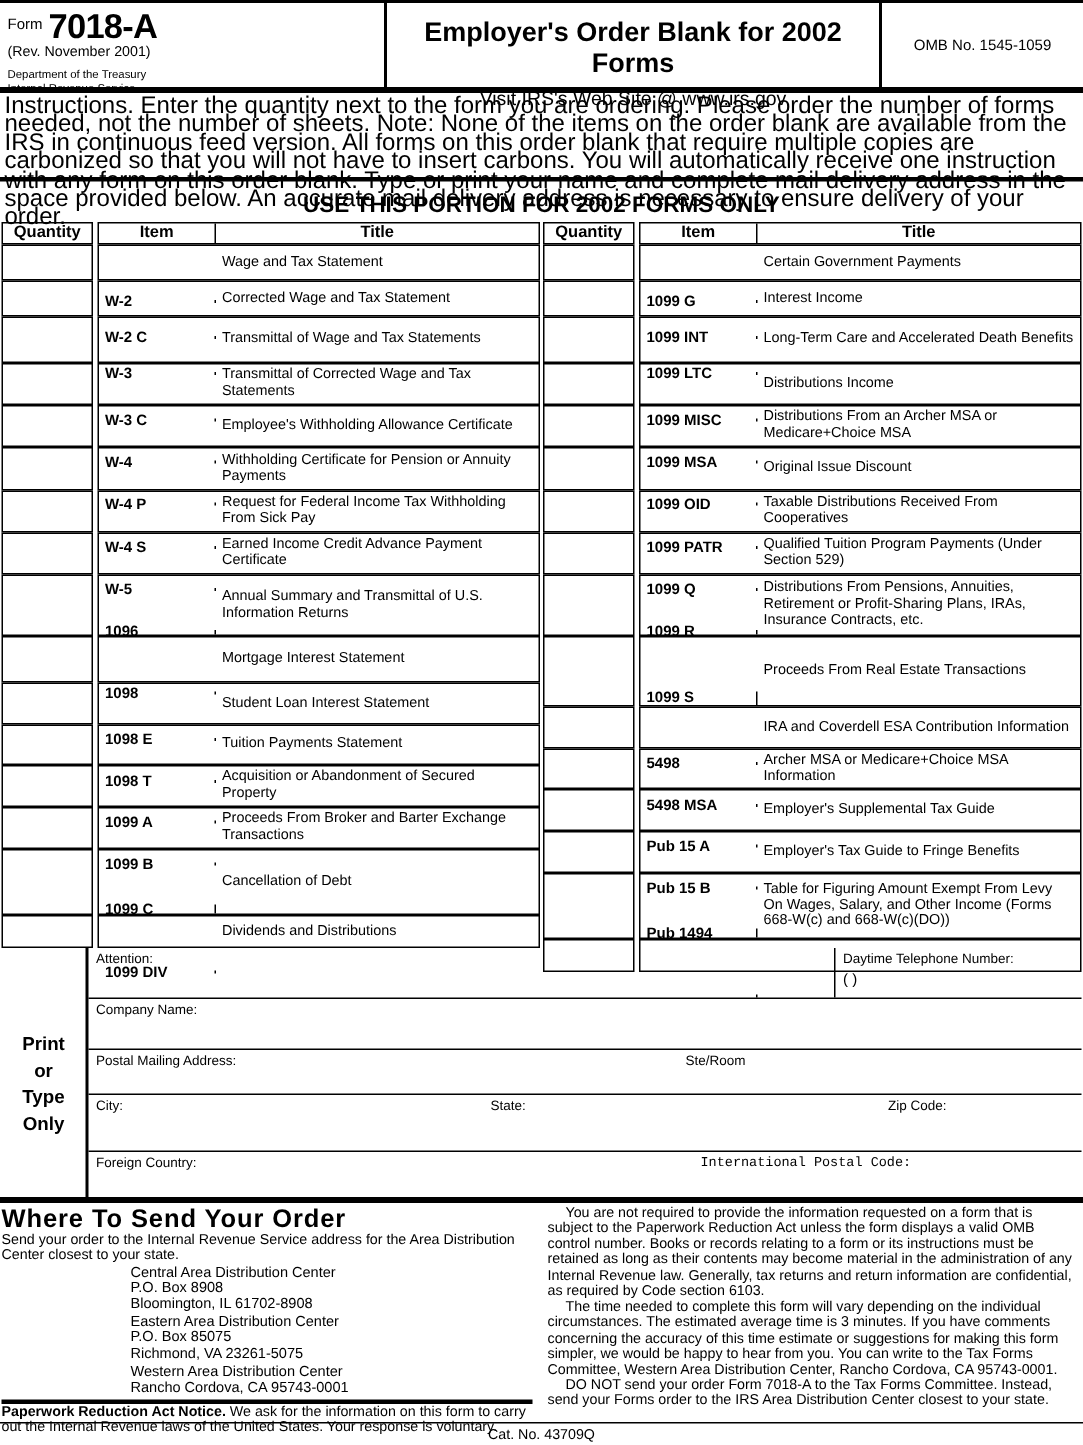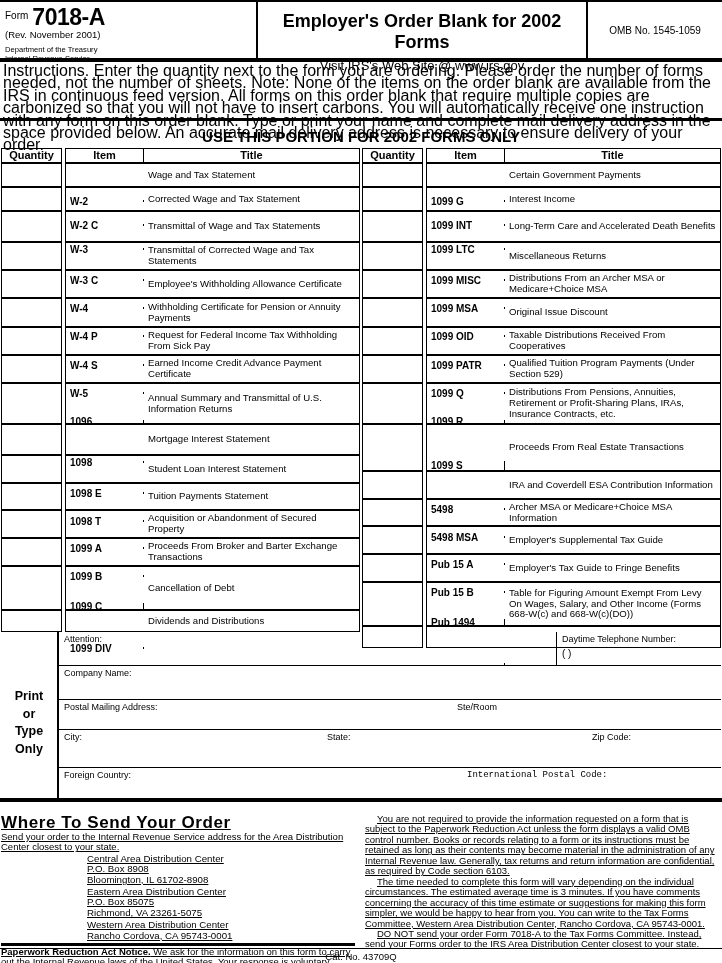--- a/index.html
+++ b/index.html
@@ -50,21 +50,21 @@
   .att-part { flex:1; }
   .phone-part { width:165px; border-left:1px solid #000; }
   .phone-value { font-size:10px; padding:4px 5px 0; }
   .row-co { height:34px; }
   .row-postal { height:30px; }
   .row-city { height:38px; }
   .row-foreign { height:34px; }
   .abs-label { position:absolute; top:2px; font-size:9px; }
 
   
-  .bottom { display:flex; height:146px; padding-top:12px;text-decoration:underline; }
+  .bottom { display:flex; height:146px; padding-top:2px; }
   .bcol-left { width:358px; padding:0 3px 0 1px; }
   .bcol-right { flex:1; padding:0 2px 0 7px; }
   .wts-head { font-size:17px; font-weight:bold; letter-spacing:0.6px; line-height:18px; }
   .wts-intro { font-size:9.5px; line-height:10.4px; }
   .centers { margin-left:86px; margin-top:1px; }
   .center-block { margin-bottom:2px; }
   .center-block div { font-size:9.7px; line-height:10.4px; }
   .prn-rule { border-top:3px solid #000; margin-top:2px; }
   .prn { font-size:9.5px; line-height:10.4px; padding-top:1px; }
   .bcol-right p { font-size:9.5px; line-height:10.45px; text-indent:12px; }
@@ -250,21 +250,21 @@
             <div class="qcell"></div>
             <div class="mcell">
               <div class="icell">1099 LTC</div>
               <div class="tcell">Long-Term Care and Accelerated Death Benefits</div>
             </div>
           </div>
           <div class="trow" style="height: 28px;">
             <div class="qcell"></div>
             <div class="mcell">
               <div class="icell">1099 MISC</div>
-              <div class="tcell">Miscellaneous Returns</div>
+              <div class="tcell">Distributions Income</div>
             </div>
           </div>
           <div class="trow" style="height: 28px;">
             <div class="qcell"></div>
             <div class="mcell">
               <div class="icell">1099 MSA</div>
               <div class="tcell">Distributions From an Archer MSA or Medicare+Choice MSA</div>
             </div>
           </div>
           <div class="trow" style="height: 29px;">

